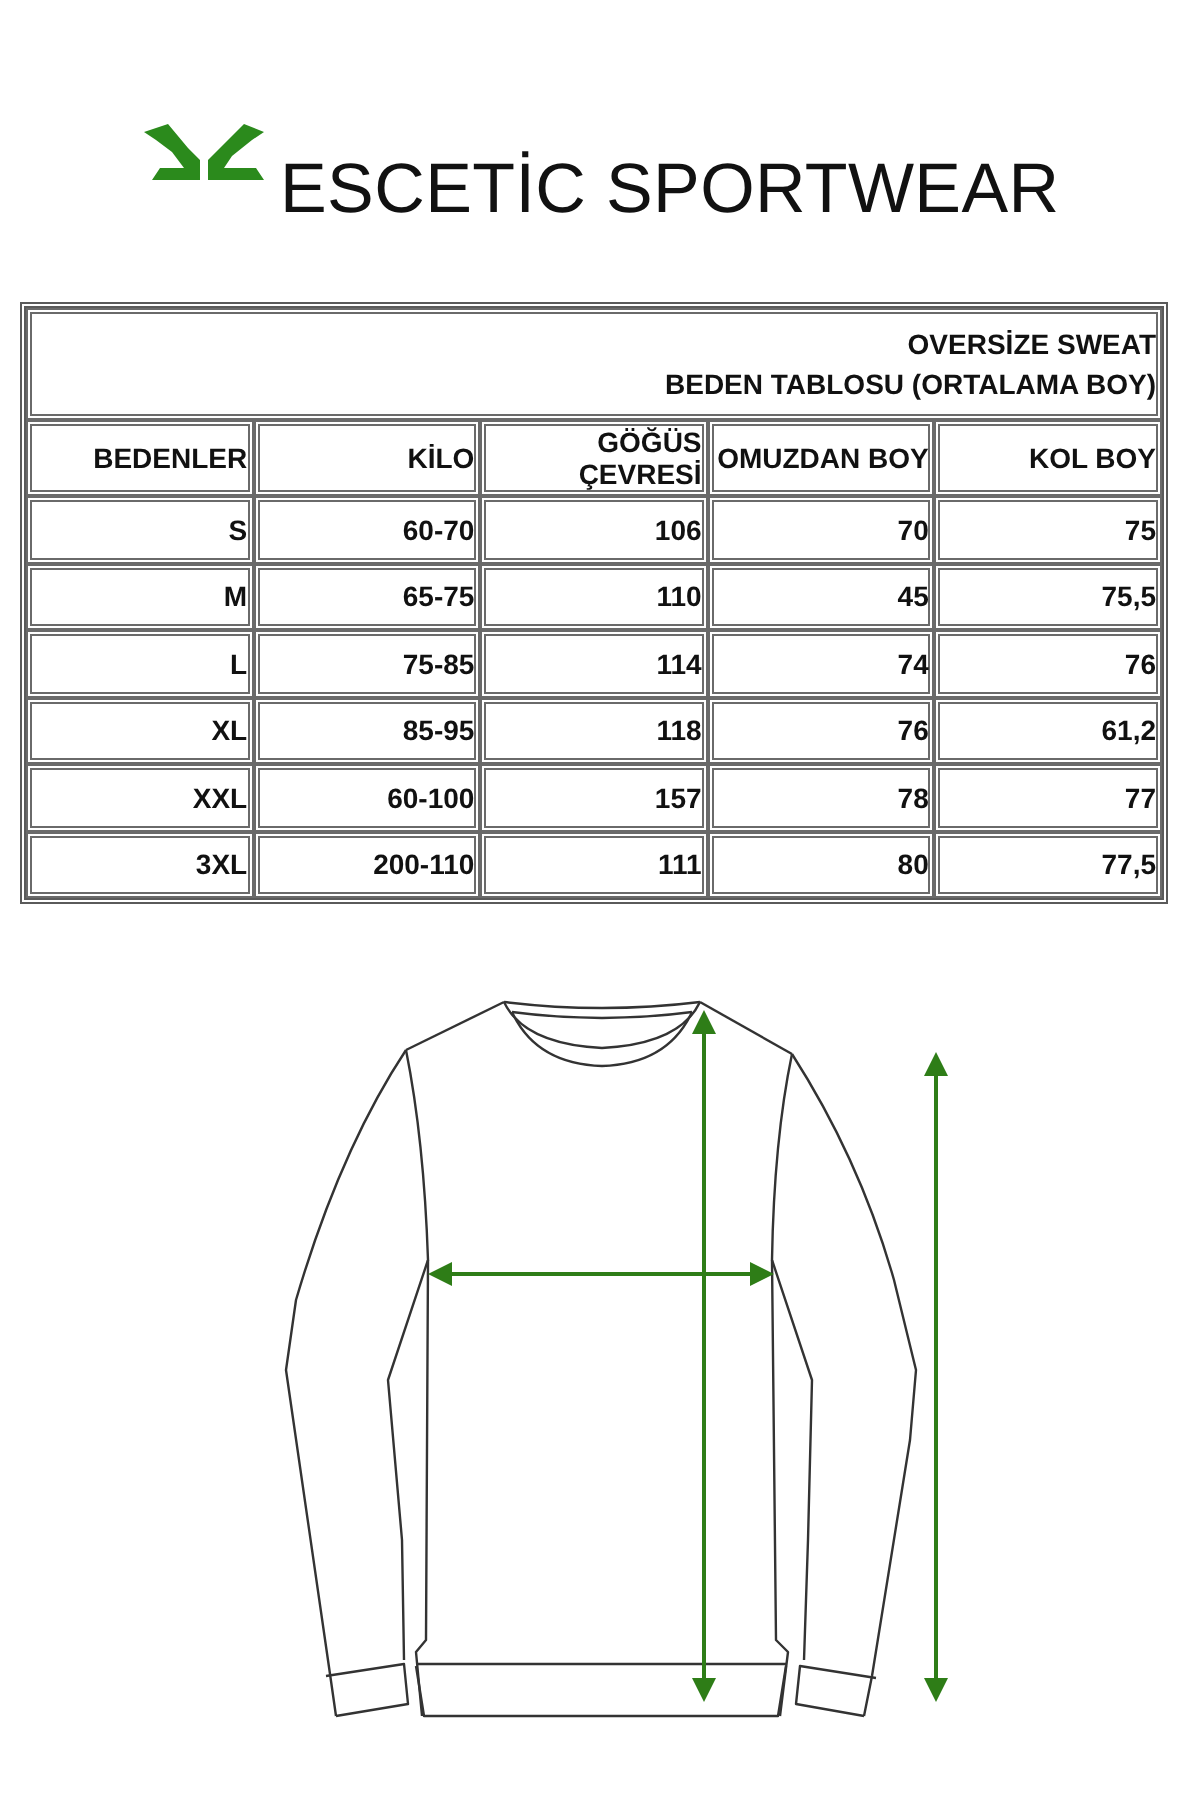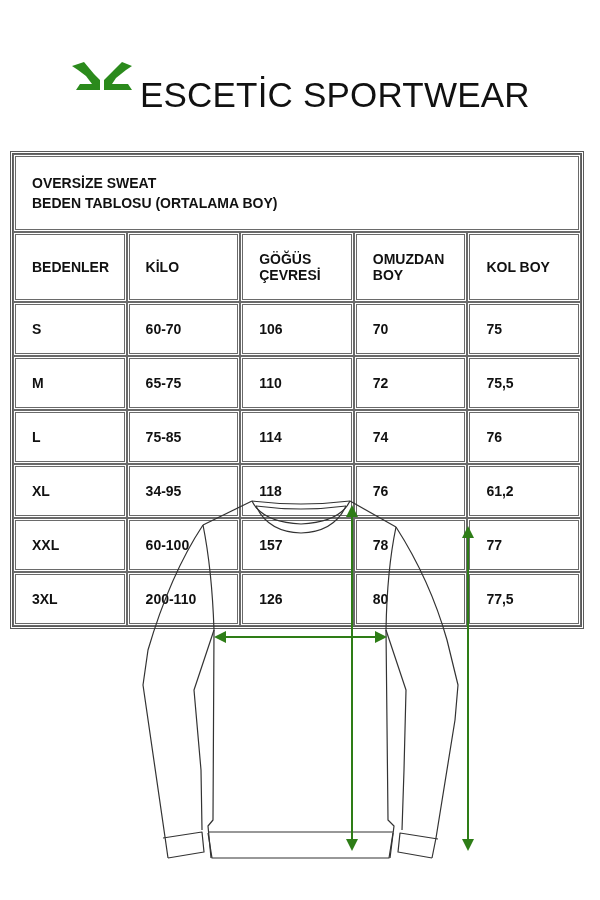--- a/index.html
+++ b/index.html
@@ -3,21 +3,21 @@
 <meta charset="utf-8">
 <style>
   html, body { margin: 0; padding: 0; background: #ffffff; }
   body { width: 600px; height: 900px; position: relative; overflow: hidden; font-family: "DejaVu Sans", sans-serif; }
 
   .logo { position: absolute; left: 70px; top: 56px; width: 470px; height: 44px; }
   .logo-mark { position: absolute; left: 0; top: 4px; width: 64px; height: 34px; }
   .logo-text { position: absolute; left: 70px; top: 17px; font-family: "Liberation Sans", sans-serif; font-size: 35px; line-height: 44px; color: #111111; letter-spacing: 0.2px; white-space: nowrap; }
 
   .size-table { position: absolute; left: 10px; top: 151px; width: 574px; height: 291px; border-collapse: separate; border-spacing: 0; border: 3px double #5a5a5a; box-sizing: border-box; table-layout: fixed; }
-  .size-table td { border: 3px double #6a6a6a; padding: 16px; text-align: left; vertical-align: middle; font-family: "Liberation Sans", sans-serif; font-weight: bold; font-size: 14px; color: #111; box-sizing: border-box; }
+  .size-table td { border: 3px double #6a6a6a; padding: 0; text-align: right; vertical-align: middle; font-family: "Liberation Sans", sans-serif; font-weight: bold; font-size: 14px; color: #111; box-sizing: border-box; }
   .size-table .title-cell { height: 56px; font-size: 14px; line-height: 20px; }
   .size-table .head-row td { height: 33px; }
   .size-table .data-row td { height: 33.5px; }
 
   .garment { position: absolute; left: 0; top: 470px; width: 600px; height: 430px; }
 </style>
 </head>
 <body>
 
 <div class="logo">
@@ -49,48 +49,48 @@
     <td>S</td>
     <td>60-70</td>
     <td>106</td>
     <td>70</td>
     <td>75</td>
   </tr>
   <tr class="data-row">
     <td>M</td>
     <td>65-75</td>
     <td>110</td>
-    <td>72</td>
+    <td>45</td>
     <td>75,5</td>
   </tr>
   <tr class="data-row">
     <td>L</td>
     <td>75-85</td>
     <td>114</td>
     <td>74</td>
     <td>76</td>
   </tr>
   <tr class="data-row">
     <td>XL</td>
-    <td>34-95</td>
+    <td>85-95</td>
     <td>118</td>
     <td>76</td>
     <td>61,2</td>
   </tr>
   <tr class="data-row">
     <td>XXL</td>
     <td>60-100</td>
     <td>157</td>
     <td>78</td>
     <td>77</td>
   </tr>
   <tr class="data-row">
     <td>3XL</td>
     <td>200-110</td>
-    <td>126</td>
+    <td>111</td>
     <td>80</td>
     <td>77,5</td>
   </tr>
 </tbody>
   </table>
 
 <svg class="garment" viewBox="0 470 600 430" xmlns="http://www.w3.org/2000/svg">
   <g fill="none" stroke="#333" stroke-width="1.2" stroke-linejoin="round">
 
     <path d="M252,501 Q301,507 350,501"></path>

